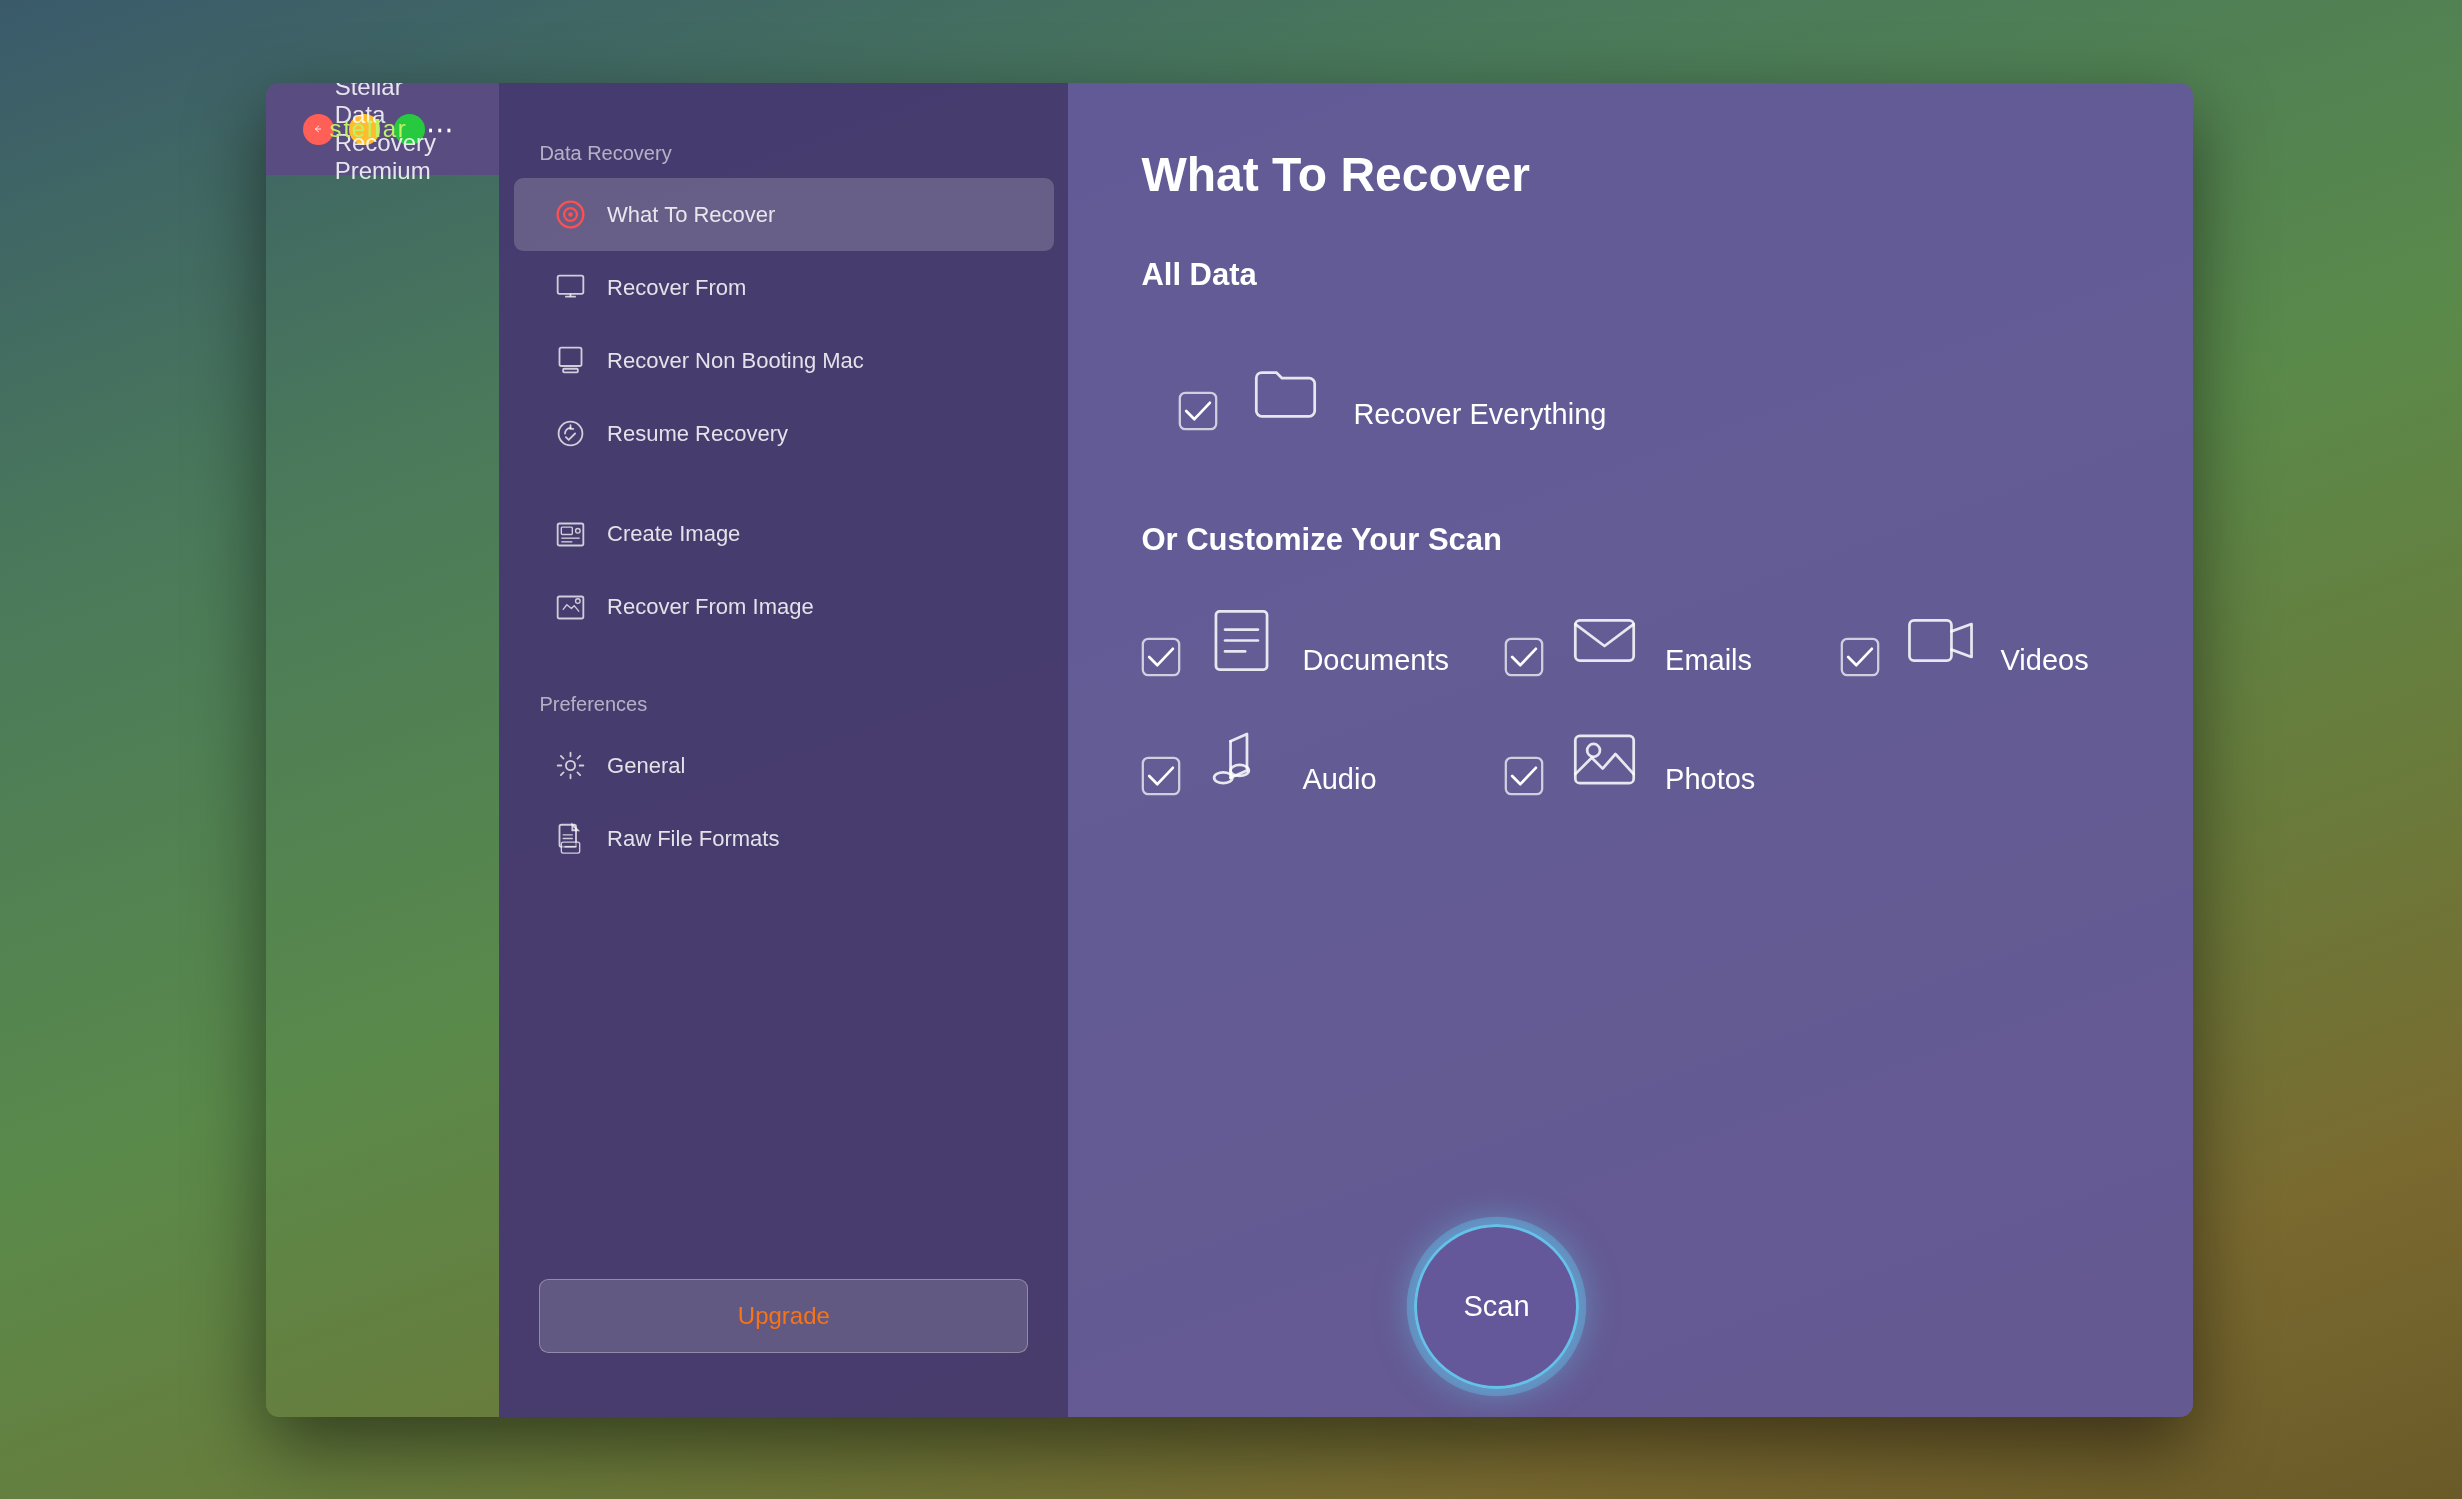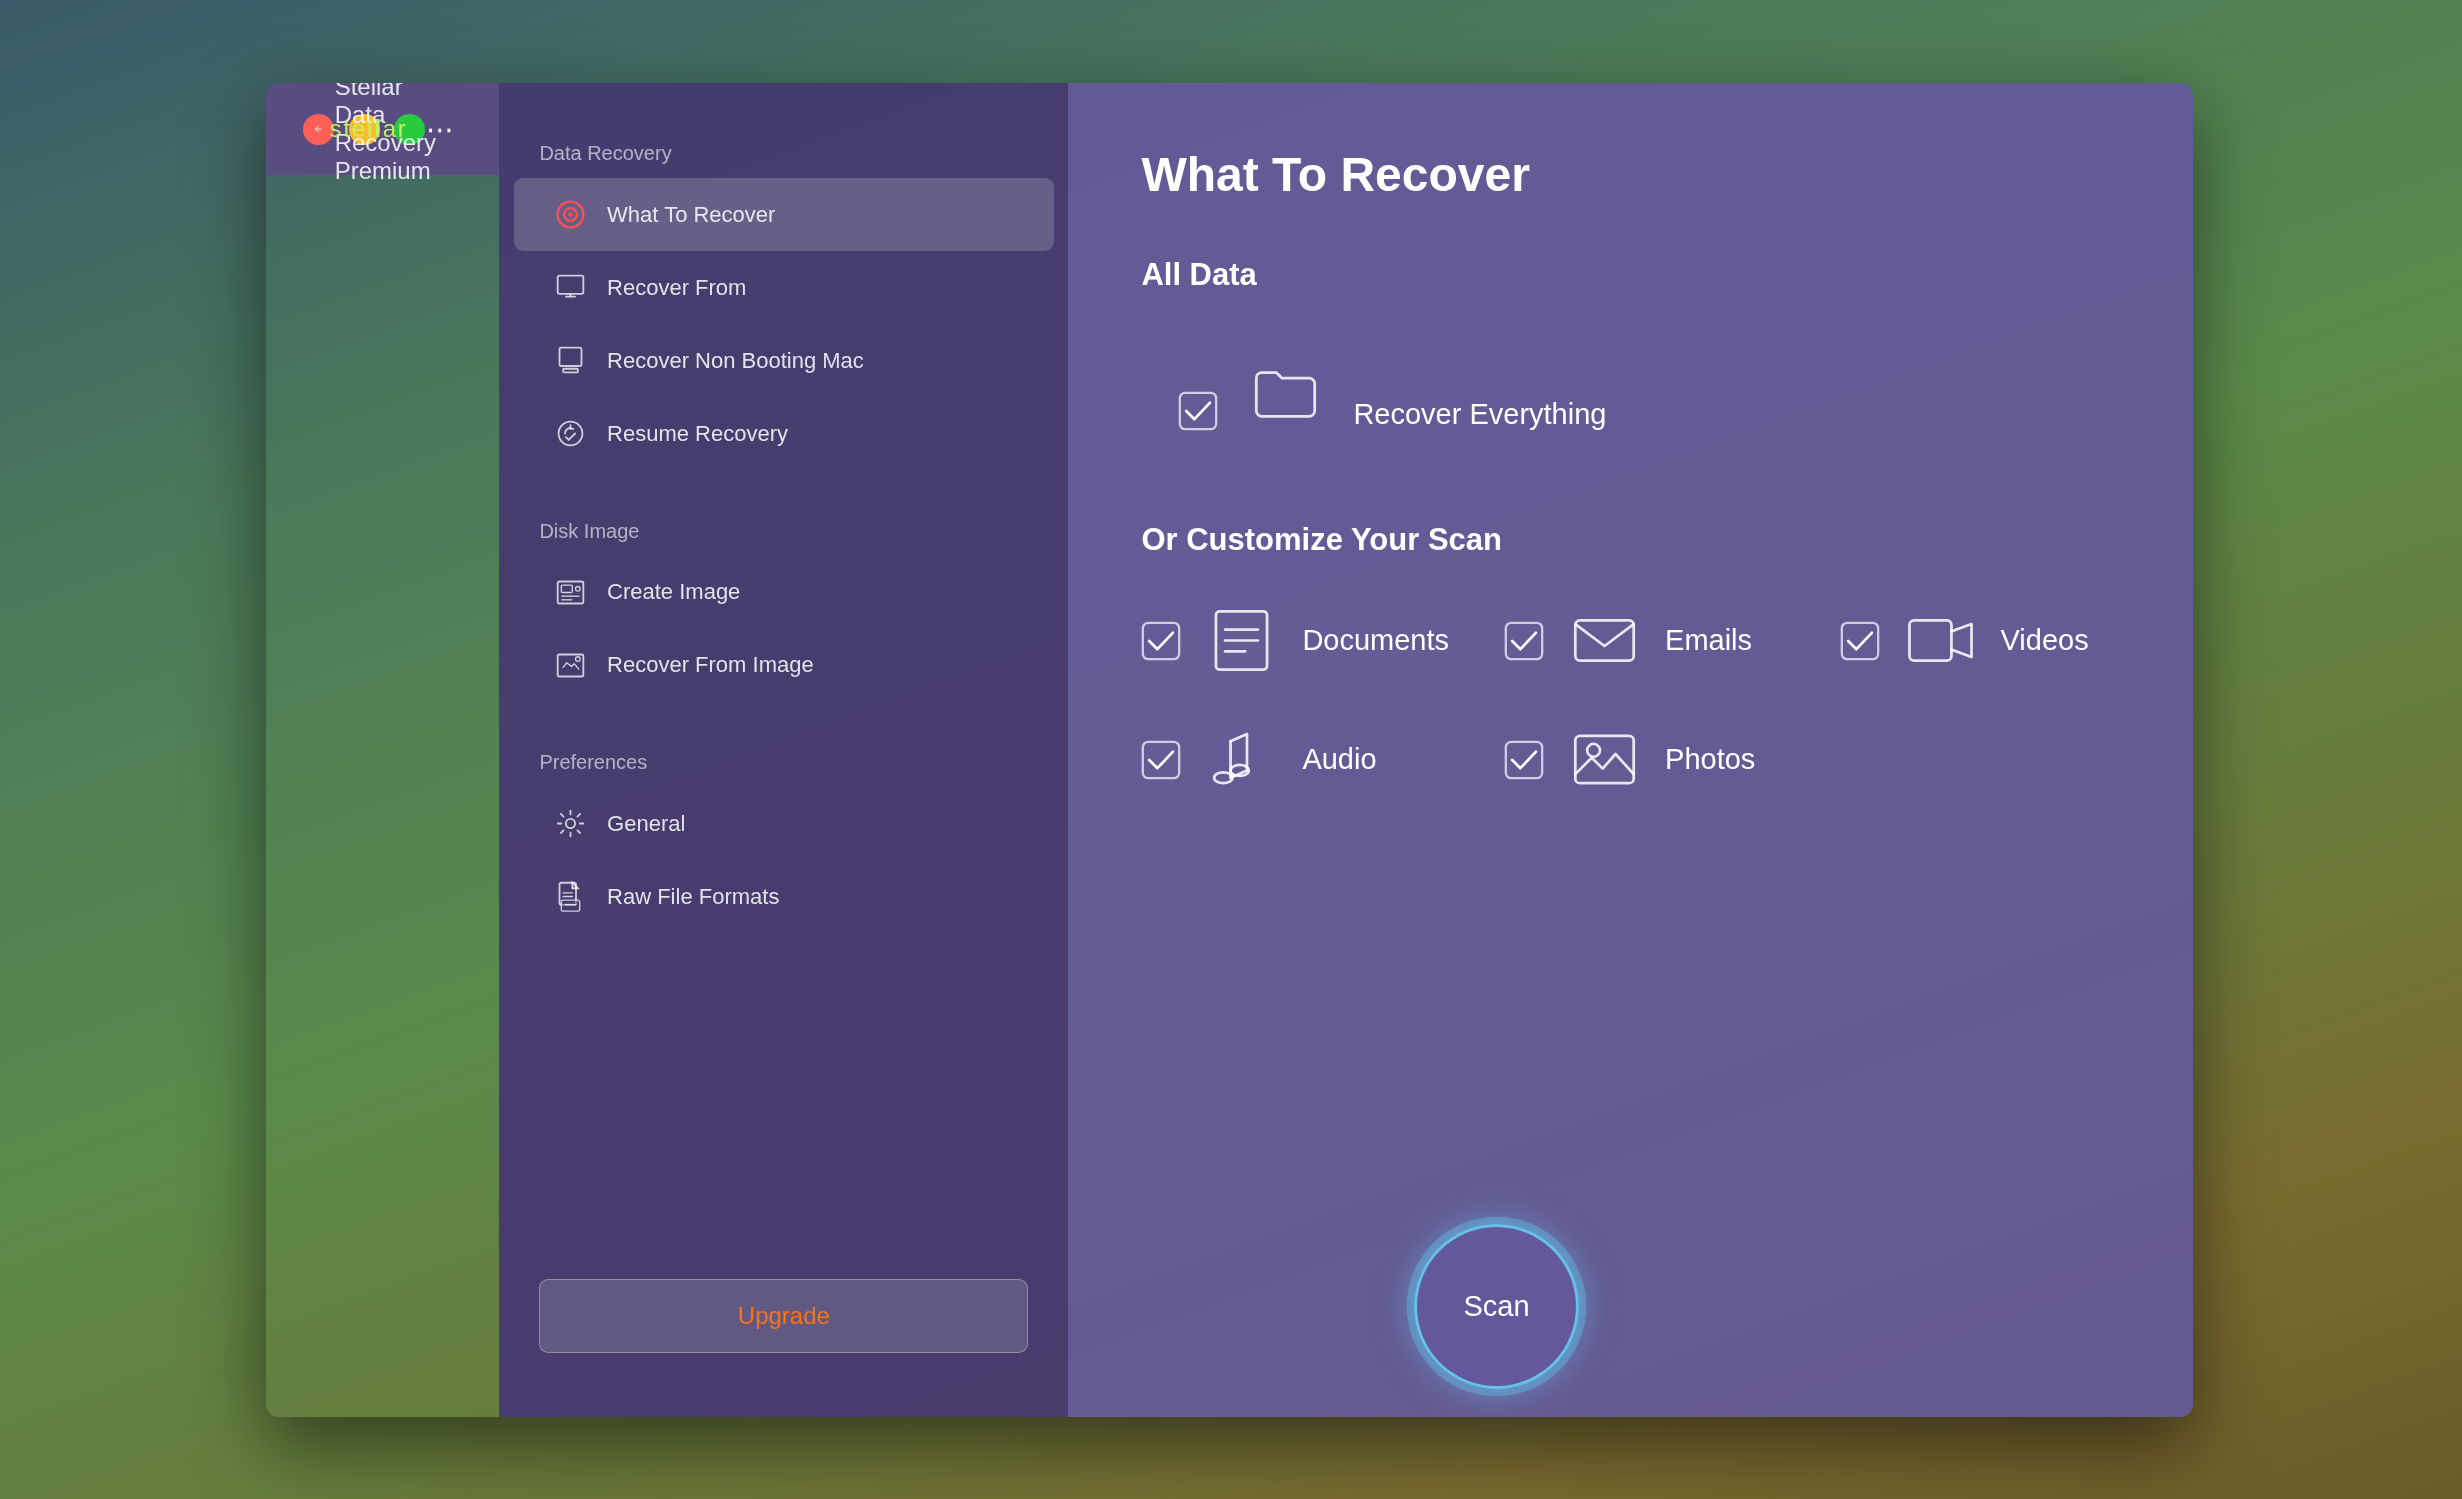--- a/index.html
+++ b/index.html
@@ -240,21 +240,21 @@
 
     
     .options-grid {
       display: grid;
       grid-template-columns: repeat(3, 1fr);
       gap: 46px 55px;
     }
 
     .option-item {
       display: flex;
-      align-items: center;
+      align-items: flex-end;
       gap: 24px;
     }
 
     .option-icon {
       width: 73px;
       height: 73px;
       flex-shrink: 0;
     }
 
     .option-label {
@@ -358,21 +358,20 @@
             <path d="M12 18 A6 6 0 0 1 18 12" stroke="rgba(255,255,255,0.75)" stroke-width="2" fill="none" stroke-linecap="round"></path>
             <polyline points="18,9 18,13 21,13" stroke="rgba(255,255,255,0.75)" stroke-width="2" fill="none" stroke-linecap="round" stroke-linejoin="round"></polyline>
             <path d="M13 22 L16 25 L23 18" stroke="rgba(255,255,255,0.75)" stroke-width="2" fill="none" stroke-linecap="round" stroke-linejoin="round"></path>
           </svg>
         </div>
         <span>Resume Recovery</span>
       </div>
 
       <div class="sidebar-spacer"></div>
 
-      <div class="sidebar-section-label">Disk Image</div>
 
       <div class="sidebar-item">
         <div class="sidebar-icon">
           <svg viewBox="0 0 36 36" fill="none" xmlns="http://www.w3.org/2000/svg">
             <rect x="4" y="6" width="28" height="24" rx="2" stroke="rgba(255,255,255,0.75)" stroke-width="2" fill="none"></rect>
             <rect x="8" y="10" width="12" height="8" rx="1" stroke="rgba(255,255,255,0.75)" stroke-width="1.5" fill="none"></rect>
             <circle cx="26" cy="14" r="2.5" stroke="rgba(255,255,255,0.75)" stroke-width="1.5" fill="none"></circle>
             <line x1="8" y1="22" x2="28" y2="22" stroke="rgba(255,255,255,0.75)" stroke-width="1.5"></line>
             <line x1="8" y1="26" x2="20" y2="26" stroke="rgba(255,255,255,0.75)" stroke-width="1.5"></line>
           </svg>

